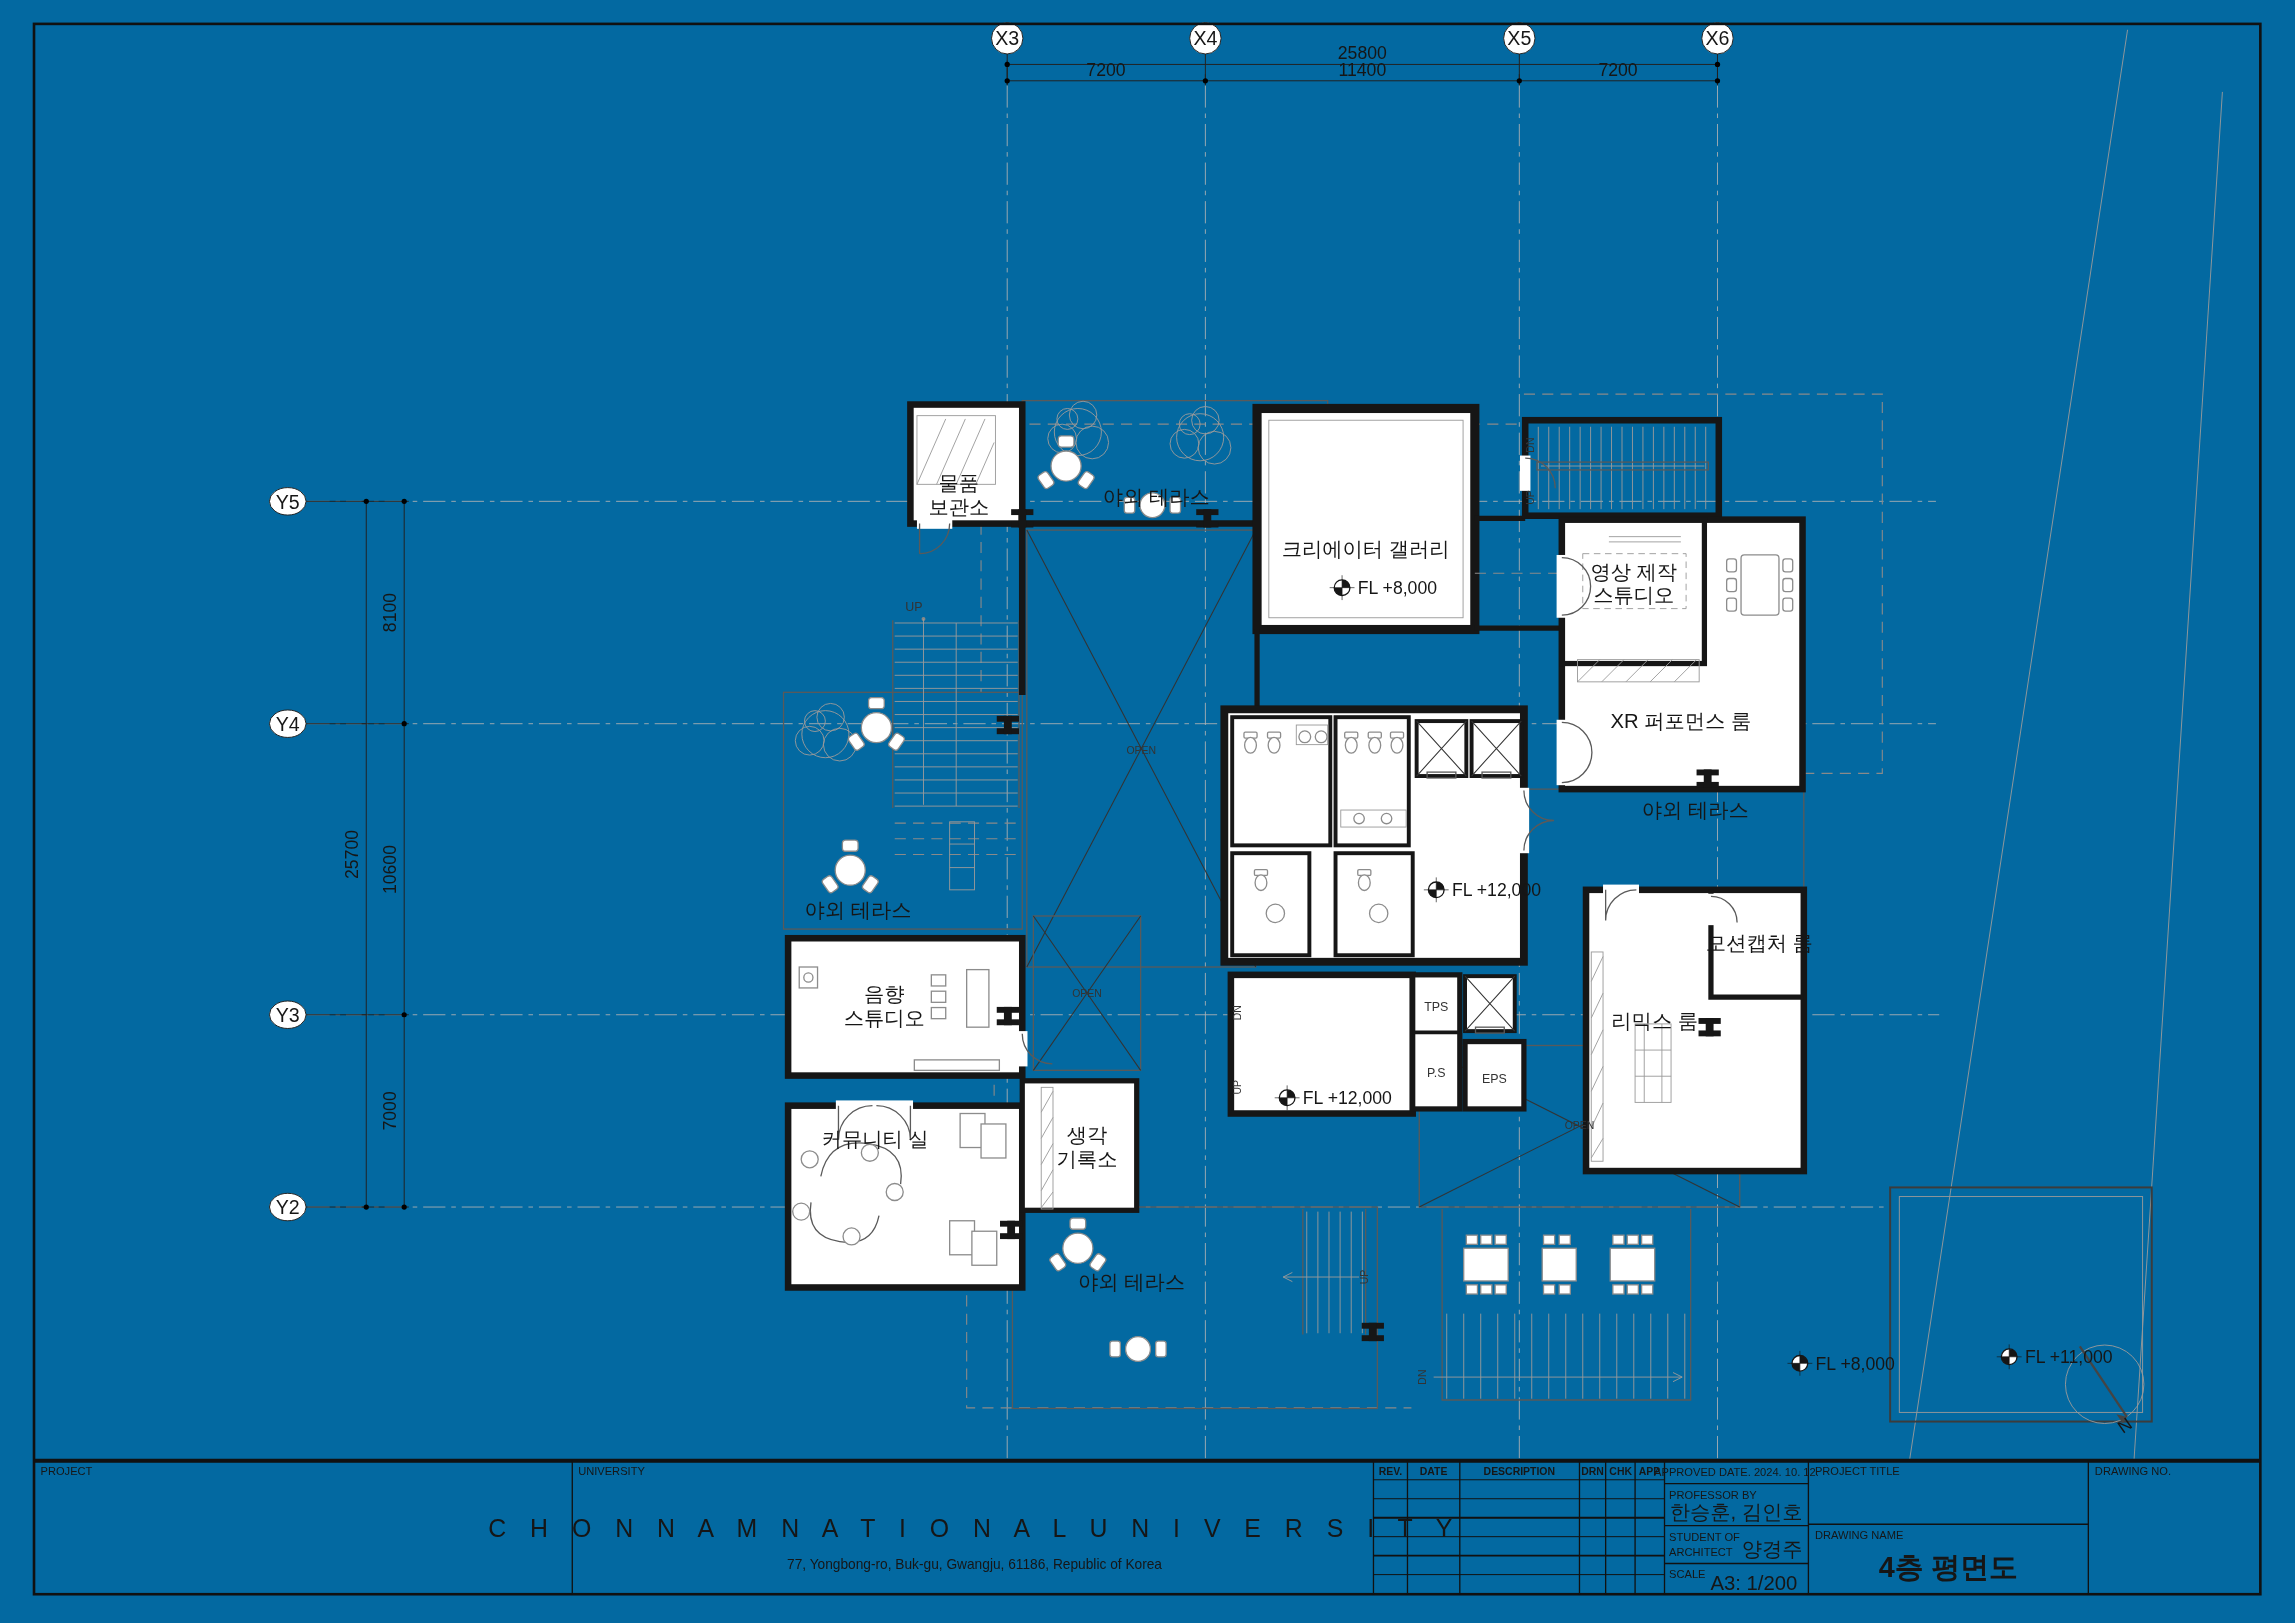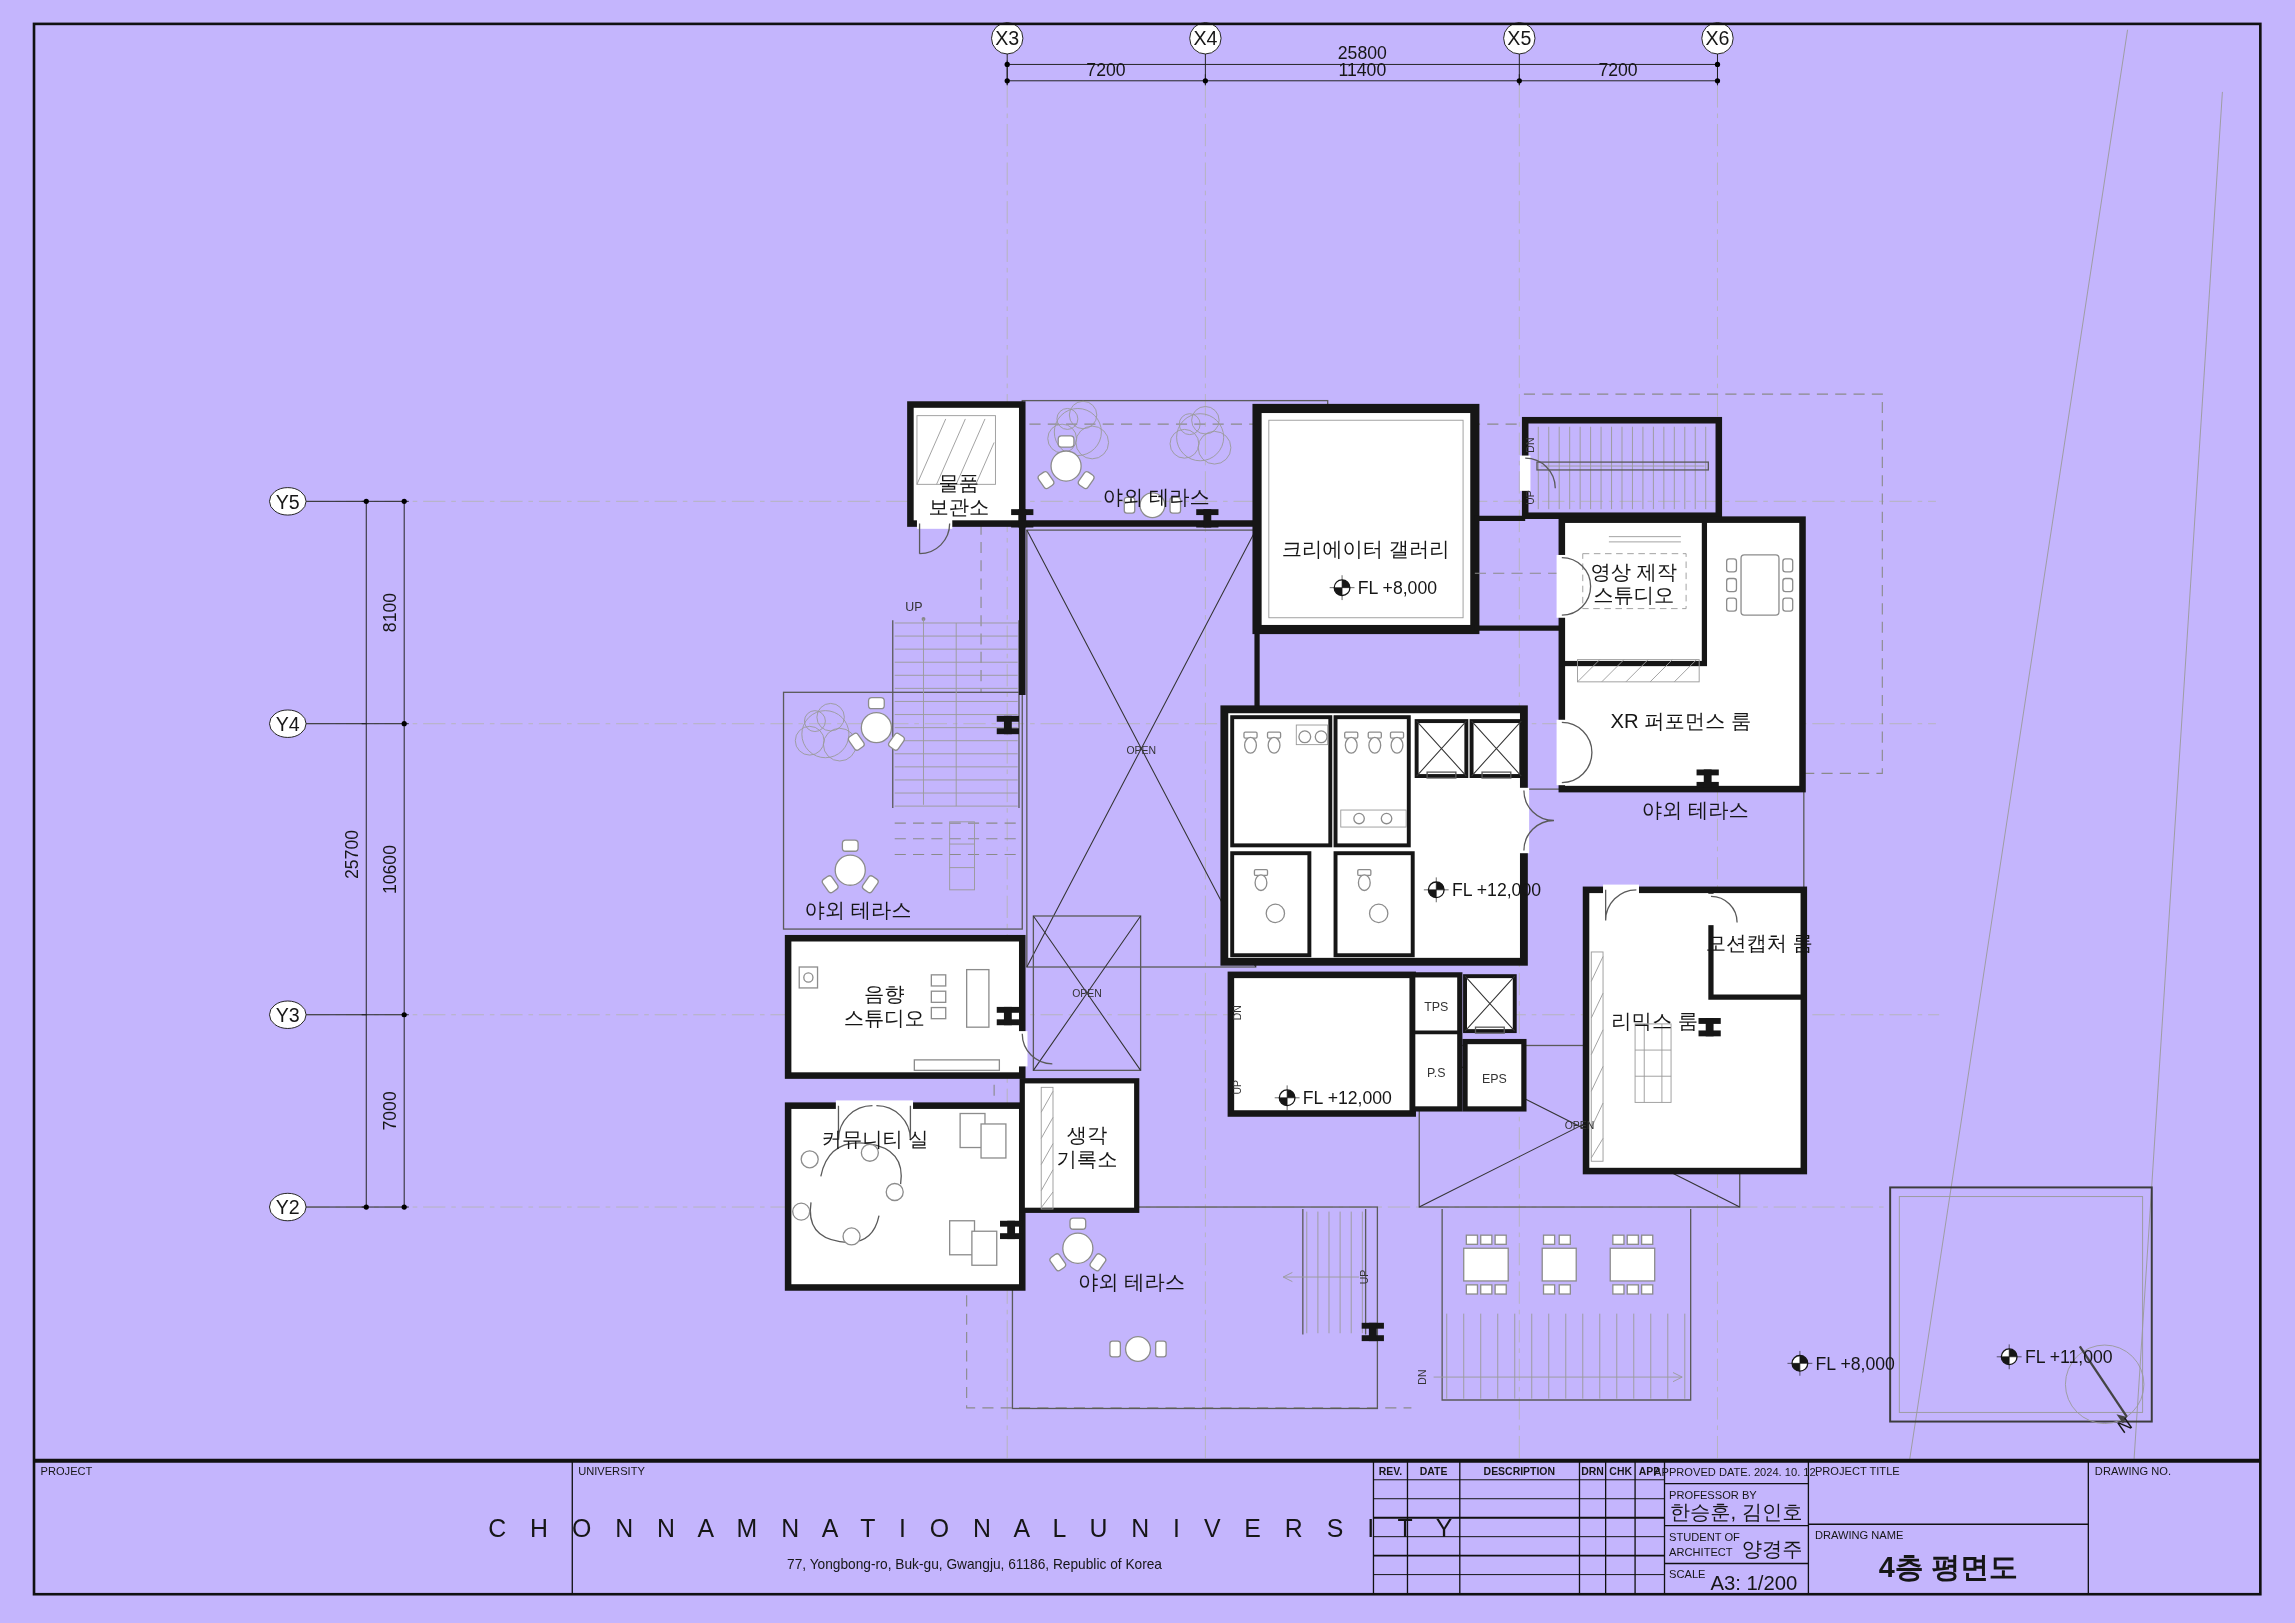--- a/index.html
+++ b/index.html
@@ -1,16 +1,16 @@
 <!DOCTYPE html>
 <html style="font-size:10.5px"><head>
 <meta charset="utf-8">
 <style>
   html,body{margin:0;padding:0;background:#e8e8e8}
-  #sheet{position:relative;width:2295px;height:1624px;background:#c4b5fd;font-family:"Liberation Sans",sans-serif}
+  #sheet{position:relative;width:2295px;height:1624px;background:#0369a1;font-family:"Liberation Sans",sans-serif}
   svg{position:absolute;left:0;top:0;display:block}
   text{font-family:"Liberation Sans",sans-serif;fill:#161616}
   .blk{stroke:#161616;fill:none}
   .sw14{stroke-width:14}.sw12{stroke-width:12}.sw10{stroke-width:10}.sw8{stroke-width:8}.sw6{stroke-width:6}
   .wfill{fill:#fff}
   .med{stroke:#3c3c3c;stroke-width:3;fill:none}
   .thin{stroke:#5a5a5a;stroke-width:2;fill:none}
   .hair{stroke:#9a9a9a;stroke-width:1.4;fill:none}
   .furn{stroke:#8c8c8c;stroke-width:2;fill:#fff}
   .gridl{stroke:#b3b3b3;stroke-width:1.3;fill:none;stroke-dasharray:34 9 7 9}

